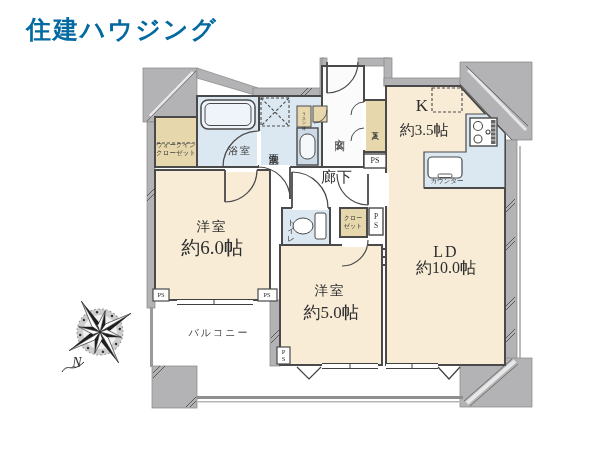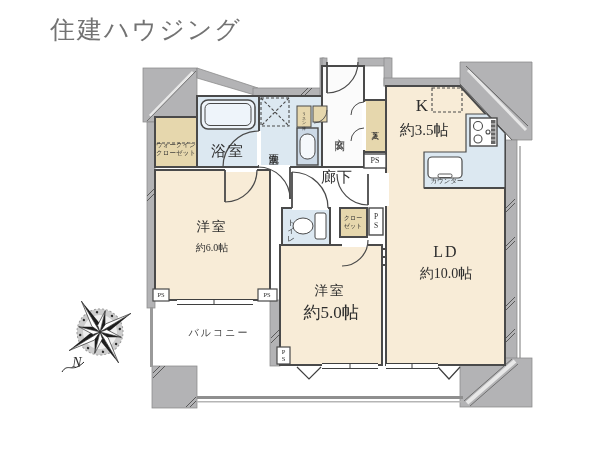--- a/index.html
+++ b/index.html
@@ -4,21 +4,21 @@
 <style>
   html,body{margin:0;padding:0;background:#fff;}
   #stage{position:relative;width:600px;height:450px;background:#fff;overflow:hidden;
          font-family:"Liberation Serif","DejaVu Serif",serif;}
   #plan-svg{position:absolute;left:0;top:0;}
   .lbl{position:absolute;transform:translate(-50%,-50%);color:#2e2e2e;white-space:nowrap;
        text-align:center;line-height:1.25;}
   .v{writing-mode:vertical-rl;text-orientation:upright;}
   .logo{position:absolute;left:26px;top:13px;transform:none;
         font-family:"Liberation Sans","DejaVu Sans",sans-serif;
-        font-weight:normal;font-size:25px;letter-spacing:2px;color:#737373;margin-left:24px;}
+        font-weight:bold;font-size:25px;letter-spacing:2px;color:#0369a1;}
   .serif-big{letter-spacing:2px;}
 </style>
 </head>
 <body>
 
 <div id="stage">
 
 <svg id="plan-svg" width="600" height="450" viewBox="0 0 600 450">
 
   <g fill="#b3b3b5" stroke="#8a8a8a" stroke-width="0.75">
@@ -243,21 +243,21 @@
         <path d="M0,0 L-25.5,-25.5 L-9.2,-3.5 Z"></path>
             <path d="M0,0 L25.5,-25.5 L3.5,-9.2 Z"></path>
       </g>
     </g>
   </g>
   <path d="M62,372 C68,362 72,374 84,362" stroke="#222222" stroke-width="1" fill="none"></path>
 </svg>
 
   <div class="logo">住建ハウジング</div>
 
-  <div class="lbl" style="left:228px;top:151px;font-size:15px;letter-spacing:2px">浴室</div>
+  <div class="lbl" style="left:240px;top:151px;font-size:10px;letter-spacing:2px">浴室</div>
 
   <div class="lbl v" style="left:273px;top:146px;font-size:10px">洗面室</div>
 
   <div class="lbl" style="left:176px;top:149px;font-size:6.5px">
     <span>ウォークイン</span><br>
     <span>クローゼット</span>
   </div>
 
   <div class="lbl v" style="left:339px;top:134px;font-size:10px;letter-spacing:3px">玄関</div>
 
@@ -273,24 +273,24 @@
     <span>クロー</span><br>
     <span>ゼット</span>
   </div>
 
   <div class="lbl serif-big" style="left:423px;top:106px;font-size:17px">K</div>
   <div class="lbl" style="left:424px;top:130px;font-size:15px">約3.5帖</div>
 
   <div class="lbl" style="left:447px;top:181px;font-size:6.5px">カウンター</div>
 
   <div class="lbl serif-big" style="left:446px;top:252px;font-size:16px">LD</div>
-  <div class="lbl" style="left:446px;top:274px;font-size:14px">約10.0帖</div>
+  <div class="lbl" style="left:446px;top:268px;font-size:16px">約10.0帖</div>
 
   <div class="lbl serif-big" style="left:212px;top:227px;font-size:13.5px">洋室</div>
-  <div class="lbl" style="left:212px;top:248px;font-size:10px">約6.0帖</div>
+  <div class="lbl" style="left:212px;top:248px;font-size:19px">約6.0帖</div>
 
   <div class="lbl serif-big" style="left:330px;top:291px;font-size:13.5px">洋室</div>
   <div class="lbl" style="left:331px;top:313px;font-size:17px">約5.0帖</div>
 
   <div class="lbl" style="left:219px;top:333px;font-size:10px;letter-spacing:2px;color:#444">バルコニー</div>
 
   <div class="lbl" style="left:375px;top:161px;font-size:8px">PS</div>
   <div class="lbl v" style="left:376px;top:221px;font-size:7.5px">PS</div>
   <div class="lbl" style="left:161px;top:295px;font-size:6.5px">PS</div>
   <div class="lbl" style="left:267px;top:295px;font-size:6.5px">PS</div>

